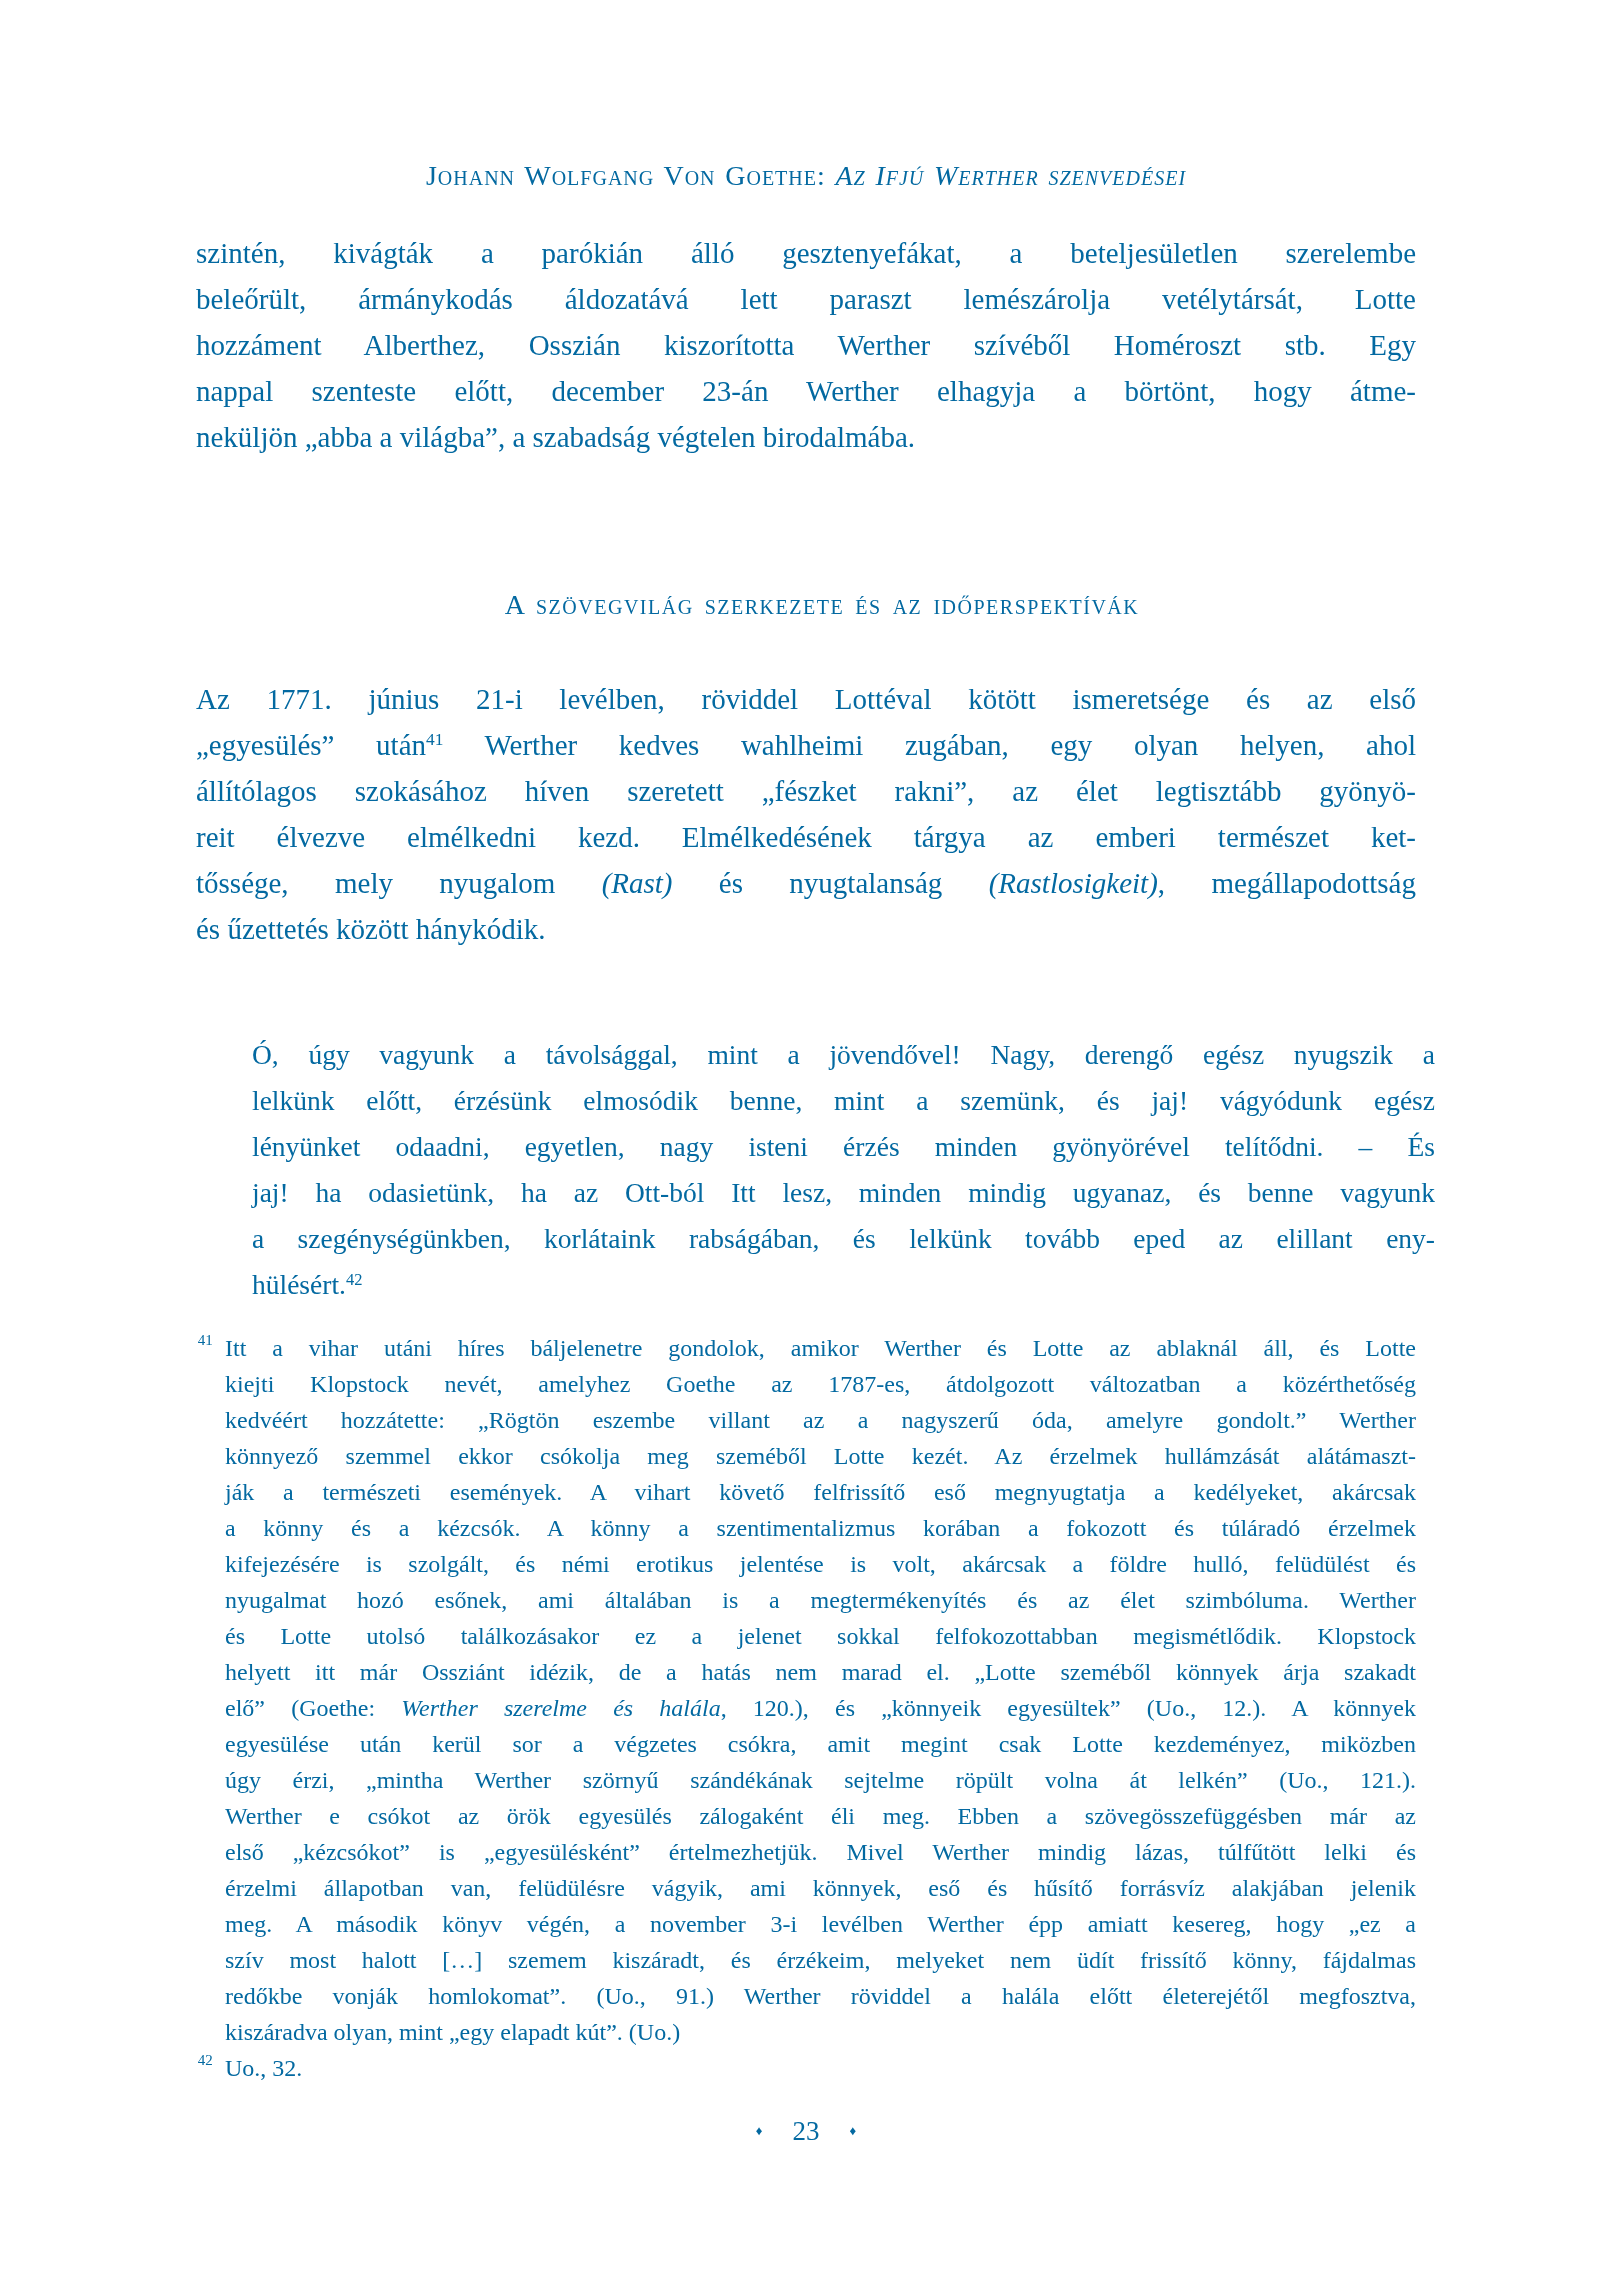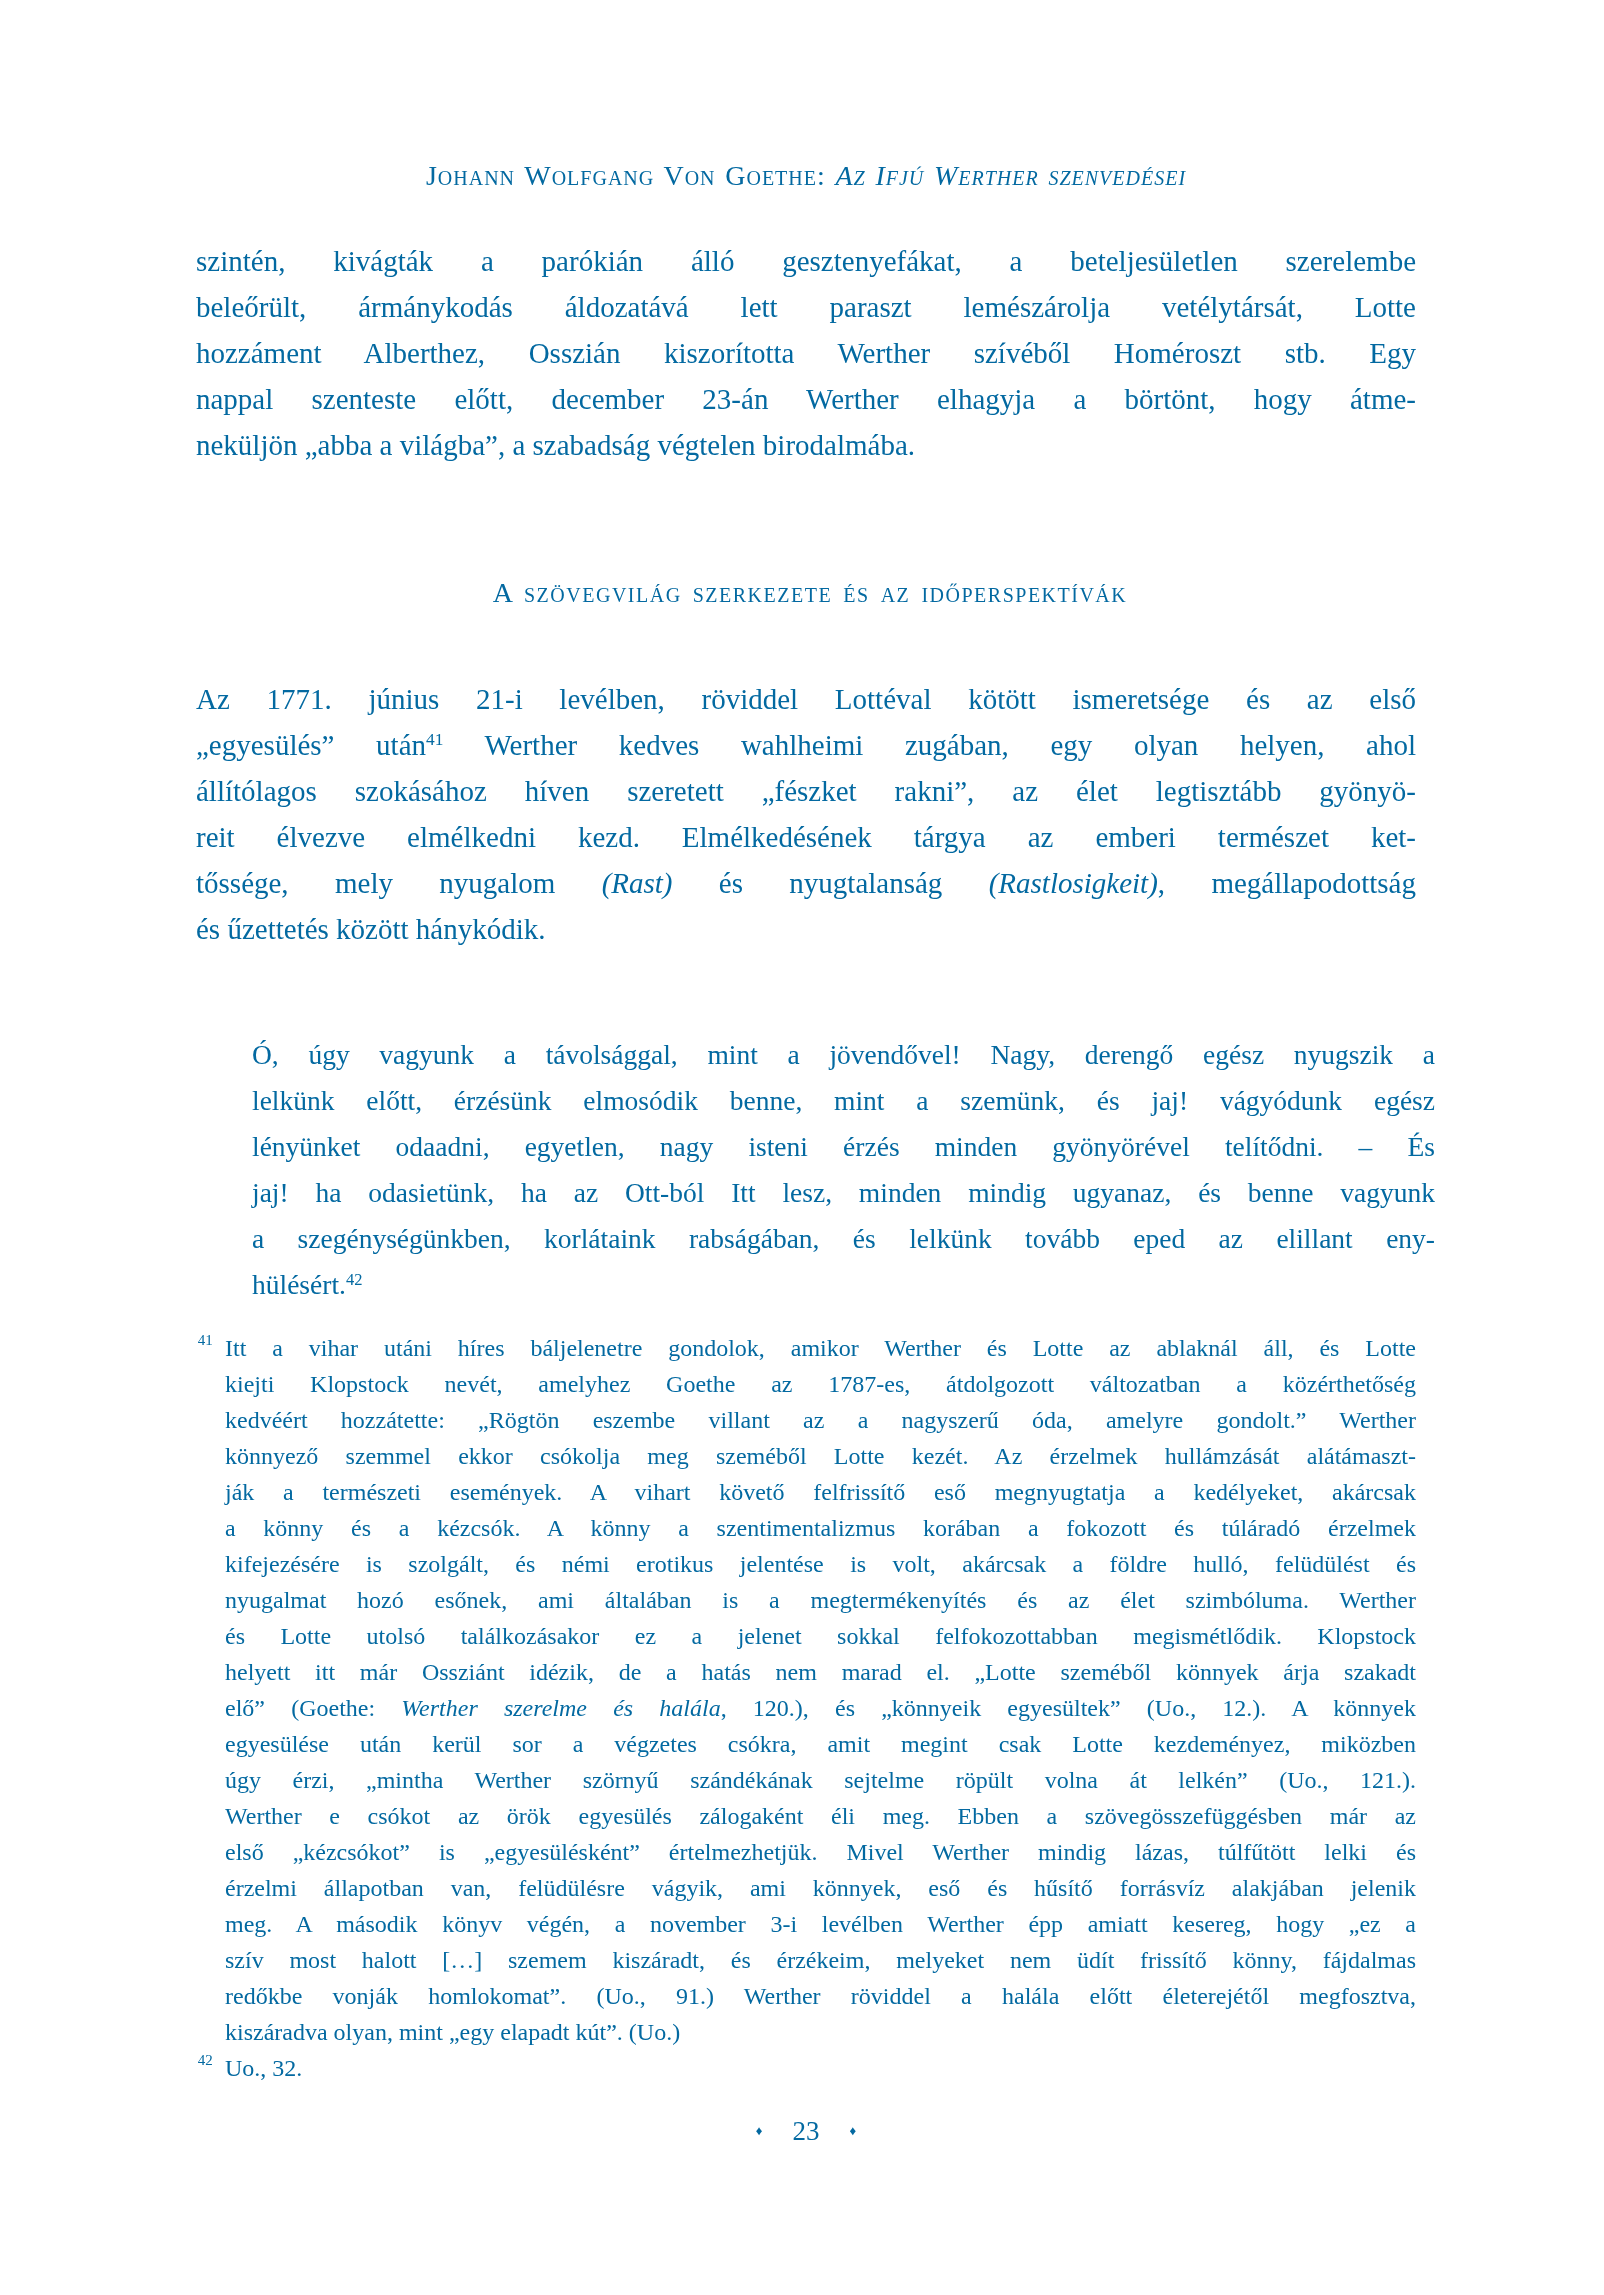--- a/index.html
+++ b/index.html
@@ -31,28 +31,28 @@
     word-spacing: 1.7px;
     white-space: nowrap;
   }
   .para {
     position: absolute;
     left: 196px;
     width: 1220px;
     font-size: 29px;
     line-height: 46px;
   }
-  .para1 { top: 238px; }
+  .para1 { top: 230px; }
   .para2 { top: 676px; }
   .section-heading {
     position: absolute;
     left: 196px;
     width: 1220px;
     top: 573px;
-    margin: 4px;
+    margin: 16px;
     text-align: center;
     font-size: 28px;
     font-weight: normal;
     letter-spacing: 1.5px;
     word-spacing: 2.6px;
     white-space: nowrap;
   }
   .quote {
     position: absolute;
     left: 234px;

